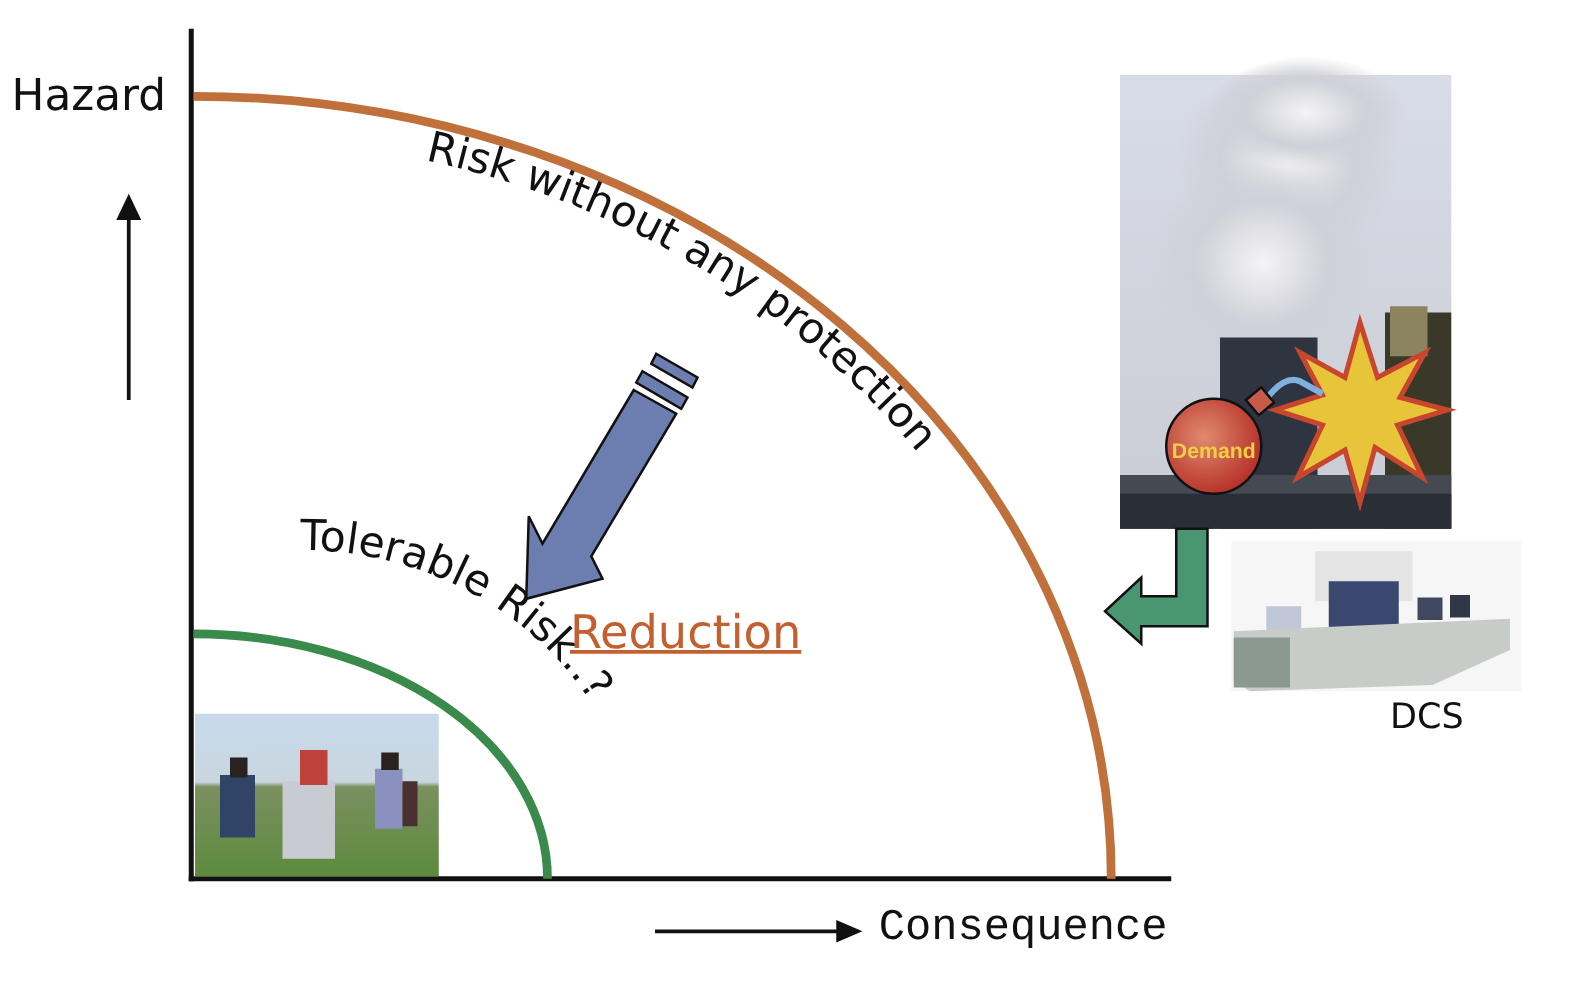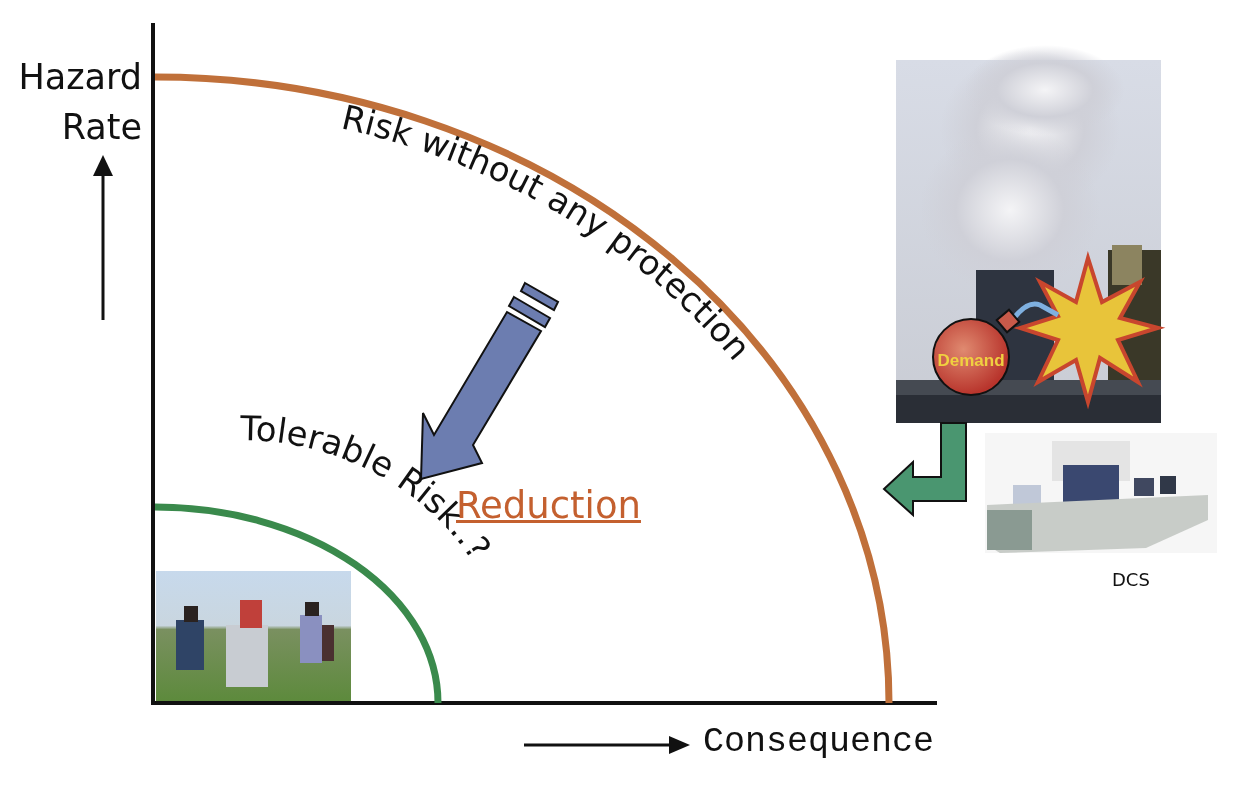--- a/index.html
+++ b/index.html
@@ -1,22 +1,22 @@
 <!DOCTYPE html>
 <html><head>
 <meta charset="utf-8">
 <style>
   html, body { margin:0; padding:0; background:#ffffff; }
   body { width:1256px; height:789px; position:relative; overflow:hidden;
          font-family: "DejaVu Sans", "Liberation Sans", sans-serif; }
   #canvas { position:absolute; left:0; top:0; width:1256px; height:789px; }
   .lbl { position:absolute; color:#111; font-family:"DejaVu Sans","Liberation Sans",sans-serif; }
-  #ylabel { left:0; top:52px; width:142px; text-align:right; font-size:35px; line-height:50px; }
+  #ylabel { left:0; top:52px; width:142px; text-align:center; font-size:35px; line-height:50px; }
   #xlabel { left:703px; top:722px; font-size:35px;font-family:Liberation Mono, monospace; }
-  #dcs-label { left:1112px; top:556px; font-size:18px;margin-top:13px; }
+  #dcs-label { left:1112px; top:556px; font-size:28px; }
   #reduction { left:456px; top:484px; font-size:37px; color:#c4602f;text-decoration:underline; }
 </style>
 </head>
 <body>
 
 <svg id="canvas" viewBox="0 0 1256 789" xmlns="http://www.w3.org/2000/svg">
   <defs>
     <linearGradient id="sky" x1="0" y1="0" x2="0" y2="1">
       <stop offset="0" stop-color="#d8dce6"></stop>
       <stop offset="1" stop-color="#c9ccd4"></stop>
@@ -112,17 +112,16 @@
     <rect x="1013" y="485" width="28" height="20" fill="#c0c8d8"></rect>
     <rect x="1134" y="478" width="20" height="18" fill="#404860"></rect>
     <rect x="1160" y="476" width="16" height="18" fill="#303848"></rect>
     <polygon points="987,505 1208,495 1208,520 1146,548 1000,553 987,545" fill="#c8ccc8"></polygon>
     <rect x="987" y="510" width="45" height="40" fill="#8a9a92"></rect>
   </g>
 </svg>
 
 <div class="lbl" id="ylabel">
   <div>Hazard</div>
-  <div>Rate</div>
 </div>
 <div class="lbl" id="xlabel">Consequence</div>
 <div class="lbl" id="reduction">Reduction</div>
 <div class="lbl" id="dcs-label">DCS</div>
 
 </body></html>

